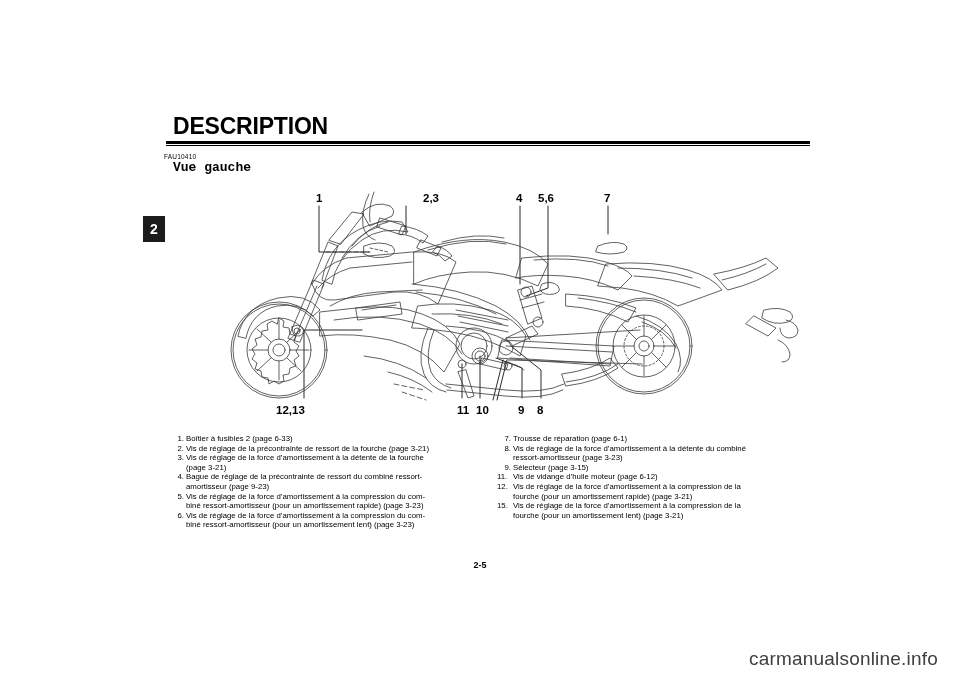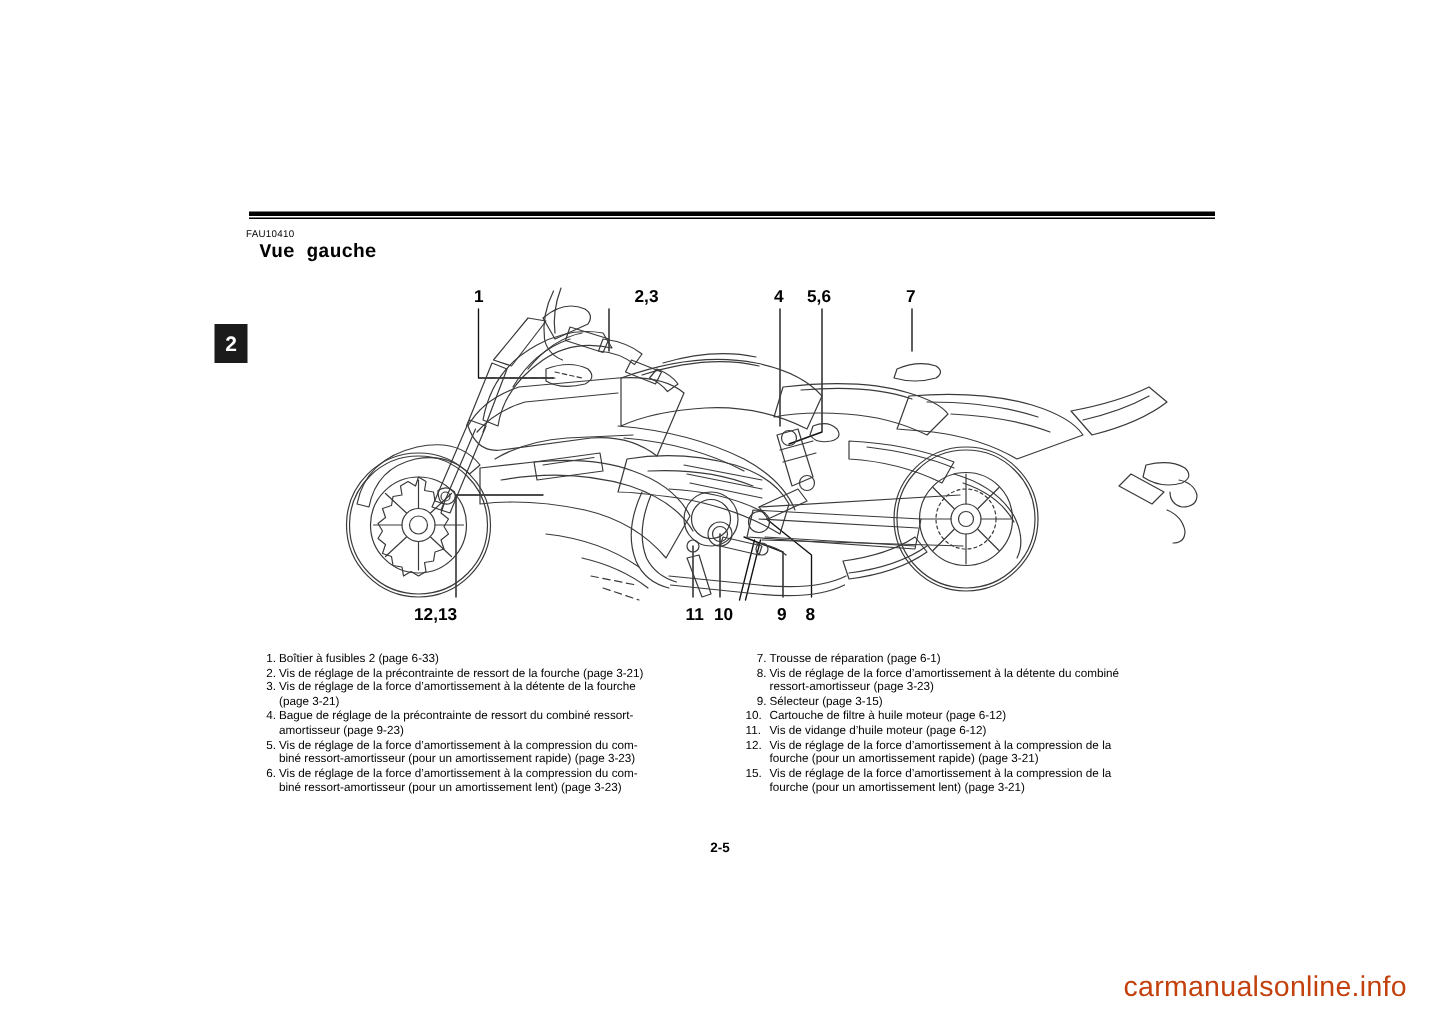--- a/index.html
+++ b/index.html
@@ -149,32 +149,33 @@
     width: 960px;
     text-align: center;
     font-size: 9px;
     font-weight: bold;
   }
   .watermark {
     position: absolute;
     right: 22px;
     bottom: 8px;
     font-size: 19px;
-    color: #c2410c;
+    color: #404040;
     letter-spacing: 0.2px;
     font-family: "Liberation Sans", sans-serif;
   }
 </style>
 </head>
 <body>
 
 <div class="page">
 
   <div class="chapter-tab">2</div>
 
+  <div class="doc-title">DESCRIPTION</div>
 
   <div class="rule-wrap">
     <div class="rule-thick"></div>
     <div class="rule-gap"></div>
     <div class="rule-thin"></div>
   </div>
 
   <div class="fau-code">FAU10410</div>
 
   <div class="section-heading">Vue gauche</div>
@@ -429,24 +430,20 @@
           <span>Vis de réglage de la force d’amortissement à la détente du combiné</span>
           <span class="cont">ressort-amortisseur (page 3-23)</span>
         </span>
       </div>
 
       <div class="legend-item">
         <span class="legend-num">9.</span>
         <span class="legend-text">Sélecteur (page 3-15)</span>
       </div>
 
-      <div class="legend-item">
-        <span class="legend-num wide">10.</span>
-        <span class="legend-text">Cartouche de filtre à huile moteur (page 6-12)</span>
-      </div>
 
       <div class="legend-item">
         <span class="legend-num wide">11.</span>
         <span class="legend-text">Vis de vidange d’huile moteur (page 6-12)</span>
       </div>
 
       <div class="legend-item">
         <span class="legend-num wide">12.</span>
         <span class="legend-text">
           <span>Vis de réglage de la force d’amortissement à la compression de la</span>

